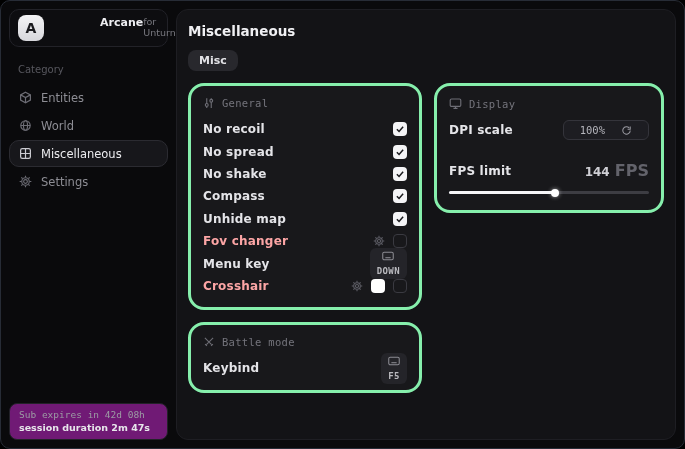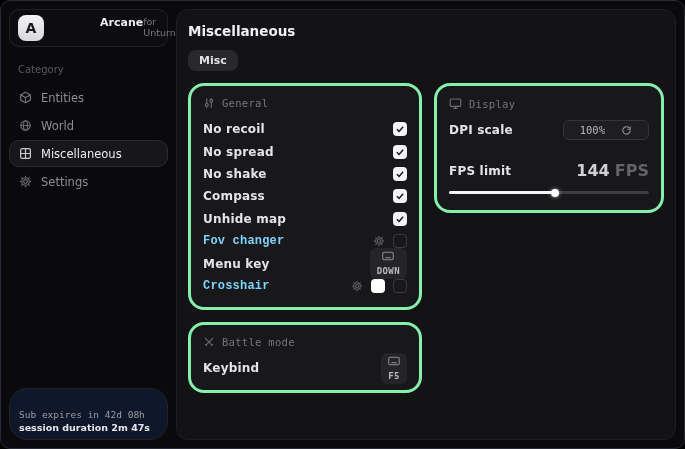--- a/index.html
+++ b/index.html
@@ -41,22 +41,22 @@
     display:flex; align-items:center; gap:9px;
     color:#8d8d94; font-size:11.5px; font-weight:500; cursor:pointer;
   }
   .side-item .si-icon { color:#6d6d75; display:flex; }
   .side-item.selected {
     background:#17171b; border-color:#2b2b31; color:#ededf0;
   }
   .side-item.selected .si-icon { color:#c9c9cf; }
 
   .sub-card {
-    margin-top:auto; border:1px solid #222228; border-radius:18px;
-    padding:20px 9px 6px 9px; background:#0f172a;
+    margin-top:auto; border:1px solid #222228; border-radius:8px;
+    padding:5px 9px 6px 9px; background:#701a75;
   }
   .sub-line1 { font-family:"DejaVu Sans Mono","Liberation Mono",monospace;
                font-size:9.5px; color:#9c9ca4; white-space:nowrap; }
   .sub-line2 { font-size:9.5px; font-weight:700; color:#e7e7eb; margin-top:2px; }
 
   
   .main {
     position:absolute; left:175px; top:8px; right:8px; bottom:8px;
     background:#131316; border:1px solid #1e1e23; border-radius:12px;
     padding:13px 11px 12px 11px;
@@ -80,21 +80,21 @@
     display:flex; align-items:center; gap:7px; margin-bottom:9px;
     color:#74747c; font-family:"DejaVu Sans Mono","Liberation Mono",monospace;
     font-size:10.5px; letter-spacing:.3px;
   }
   .panel-head .ph-icon { display:flex; color:#6e6e76; }
 
   .row {
     height:22.4px; display:flex; align-items:center; justify-content:space-between;
   }
   .row-label { font-size:12px; font-weight:600; color:#e4e4e8; letter-spacing:.2px; }
-  .row-label.muted { color:#7dd3fc;font-family:Liberation Mono, monospace; }
+  .row-label.muted { color:#fca5a5; }
   .row-ctrls { display:flex; align-items:center; gap:8px; }
 
   .gear { color:#61616a; display:flex; cursor:pointer; }
 
   .checkbox {
     width:14px; height:14px; border-radius:4px; cursor:pointer;
     display:flex; align-items:center; justify-content:center;
   }
   .checkbox.checked { background:#f4f4f6; }
   .checkbox.unchecked { border:1.5px solid #3a3a41; background:transparent; }
@@ -111,21 +111,21 @@
 
   .value-badge {
     display:flex; align-items:center; gap:16px;
     background:#1d1d22; border:1px solid #34343b; border-radius:6px;
     padding:3px 16px; cursor:pointer;
     color:#b6b6bd; font-family:"DejaVu Sans Mono","Liberation Mono",monospace;
     font-size:10.5px;
   }
   .value-badge .vb-icon { color:#9a9aa2; display:flex; cursor:pointer; }
 
-  .fps-value { font-size:16px; font-weight:700; color:#cfcfd5; }
+  .fps-value { font-size:12px; font-weight:700; color:#cfcfd5; }
   .fps-unit  { font-size:16px; font-weight:700; color:#63636b; }
 
   .slider { position:relative; height:14px; margin-top:4px; cursor:pointer; }
   .slider-track {
     position:absolute; left:0; right:0; top:5.5px; height:3px;
     background:#3d3d43; border-radius:2px;
   }
   .slider-fill {
     position:absolute; left:0; top:5.5px; height:3px;
     background:#f6f6f8; border-radius:2px;

